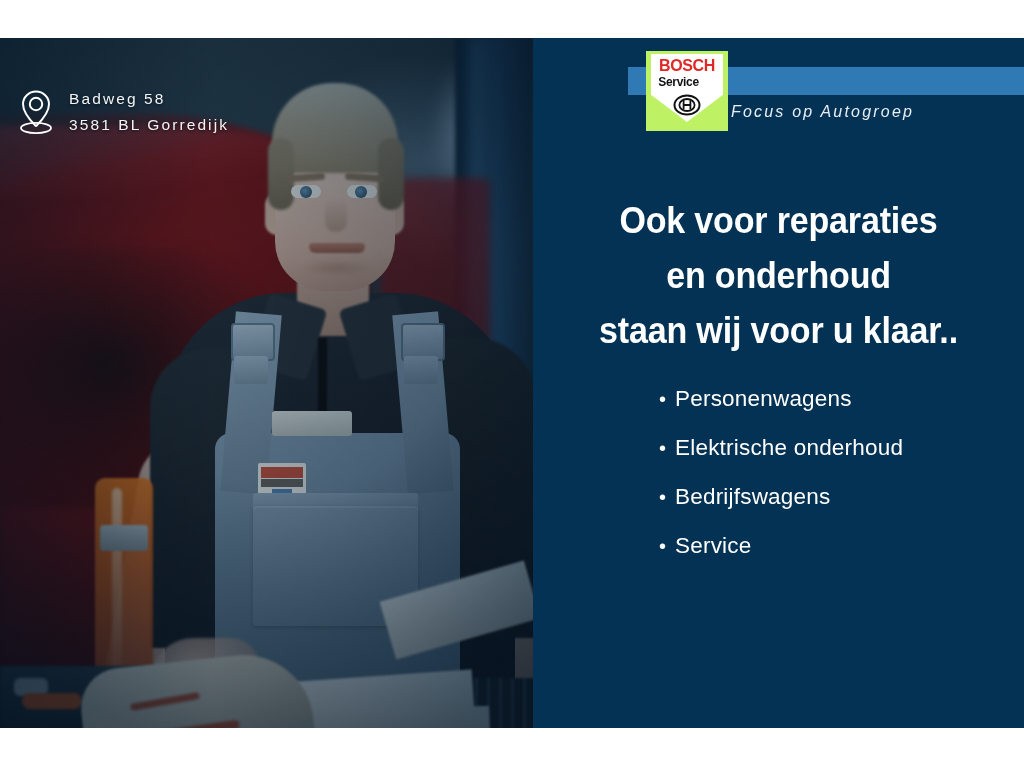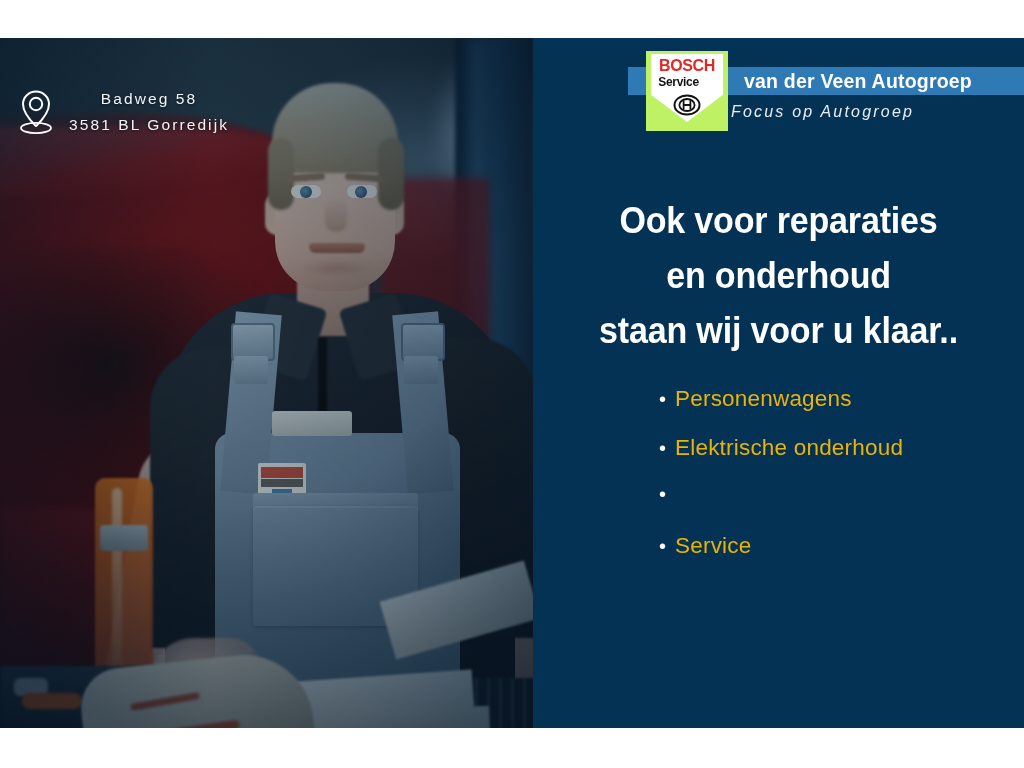--- a/index.html
+++ b/index.html
@@ -35,21 +35,20 @@
 
   
   #photo {
     position: absolute;
     left: 0;
     top: 0;
     width: 533px;
     height: 690px;
     overflow: hidden;
     background: #1d3442;
-    text-align: center;
   }
   .ph { position: absolute; }
 
   
   #bg-garage {
     left: 0; top: 0; width: 533px; height: 690px;
     background:
       radial-gradient(ellipse 220px 150px at 430px 120px, rgba(150,185,205,.45), rgba(150,185,205,0) 70%),
       linear-gradient(180deg, #35505f 0%, #27414f 30%, #1d3643 65%, #162b36 100%);
   }
@@ -537,21 +536,21 @@
     padding-left: 126px;
     height: 49px;
   }
   .bullet-dot {
     color: #ffffff;
     font-size: 20px;
     line-height: 1;
     margin-right: 9px;
   }
   .bullet-text {
-    color: #eab308;
+    color: #ffffff;
     font-size: 22.5px;
     letter-spacing: .2px;
     white-space: nowrap;
   }
 </style>
 </head>
 <body>
 
 <div id="banner">
 
@@ -655,40 +654,40 @@
         <div id="bosch-shield"></div>
         <div id="bosch-word">BOSCH</div>
         <div id="bosch-service">Service</div>
         <svg id="bosch-mark" viewBox="0 0 28 22">
           <ellipse cx="14" cy="11" rx="12.5" ry="9.6" fill="none" stroke="#121212" stroke-width="2"></ellipse>
           <ellipse cx="14" cy="11" rx="7.6" ry="6" fill="none" stroke="#121212" stroke-width="1.8"></ellipse>
           <path d="M10.6 6.4 v9.2 M17.4 6.4 v9.2 M10.6 11 h6.8" stroke="#121212" stroke-width="1.8" fill="none"></path>
         </svg>
       </div>
 
-      <div id="brand-name">van der Veen Autogroep</div>
       <div id="brand-tagline">Focus op Autogroep</div>
 
       <div id="headline">
         <div>Ook voor reparaties</div>
         <div>en onderhoud</div>
         <div>staan wij voor u klaar..</div>
       </div>
 
       <div id="bullets">
         <div class="bullet-row">
           <span class="bullet-dot">•</span>
           <span class="bullet-text">Personenwagens</span>
         </div>
         <div class="bullet-row">
           <span class="bullet-dot">•</span>
           <span class="bullet-text">Elektrische onderhoud</span>
         </div>
         <div class="bullet-row">
           <span class="bullet-dot">•</span>
+          <span class="bullet-text">Bedrijfswagens</span>
         </div>
         <div class="bullet-row">
           <span class="bullet-dot">•</span>
           <span class="bullet-text">Service</span>
         </div>
       </div>
 
     </div>
   </div>
 </div>

